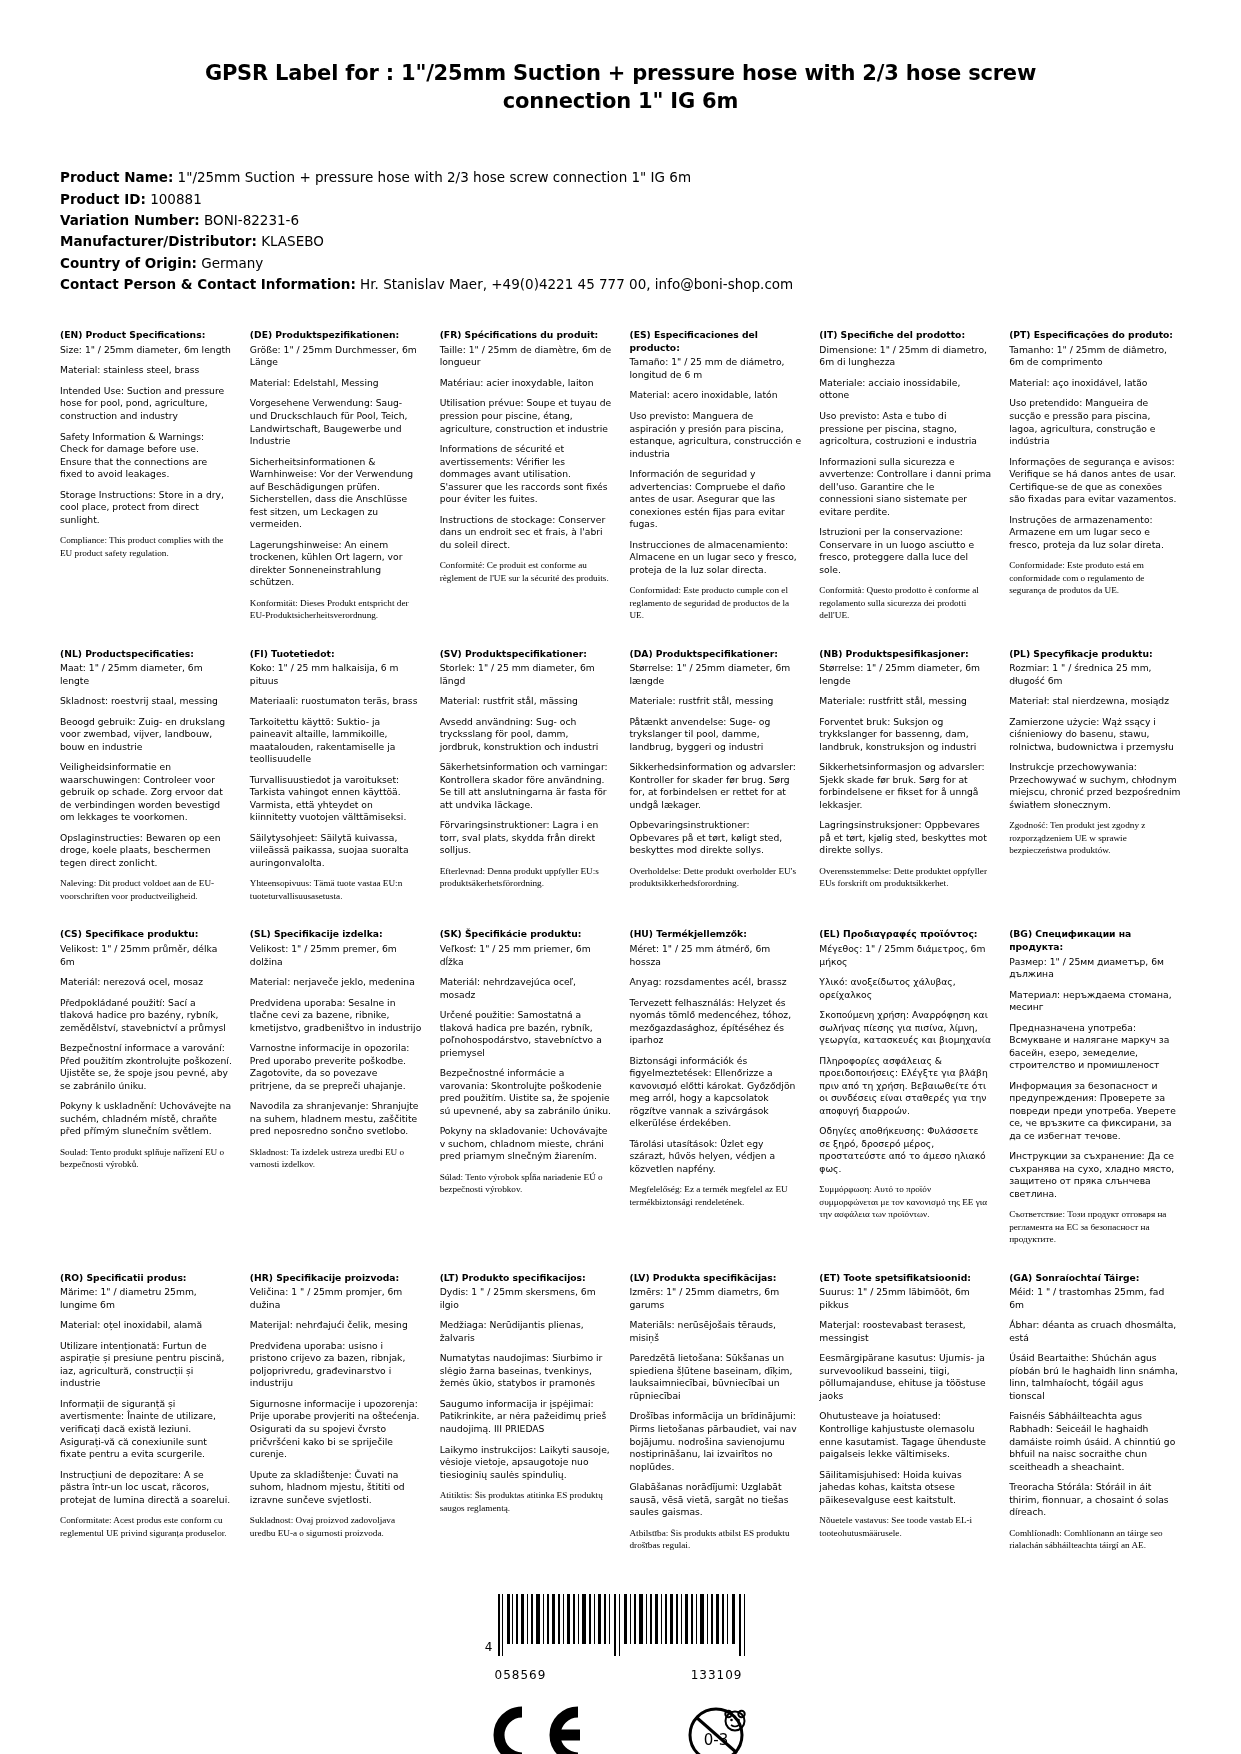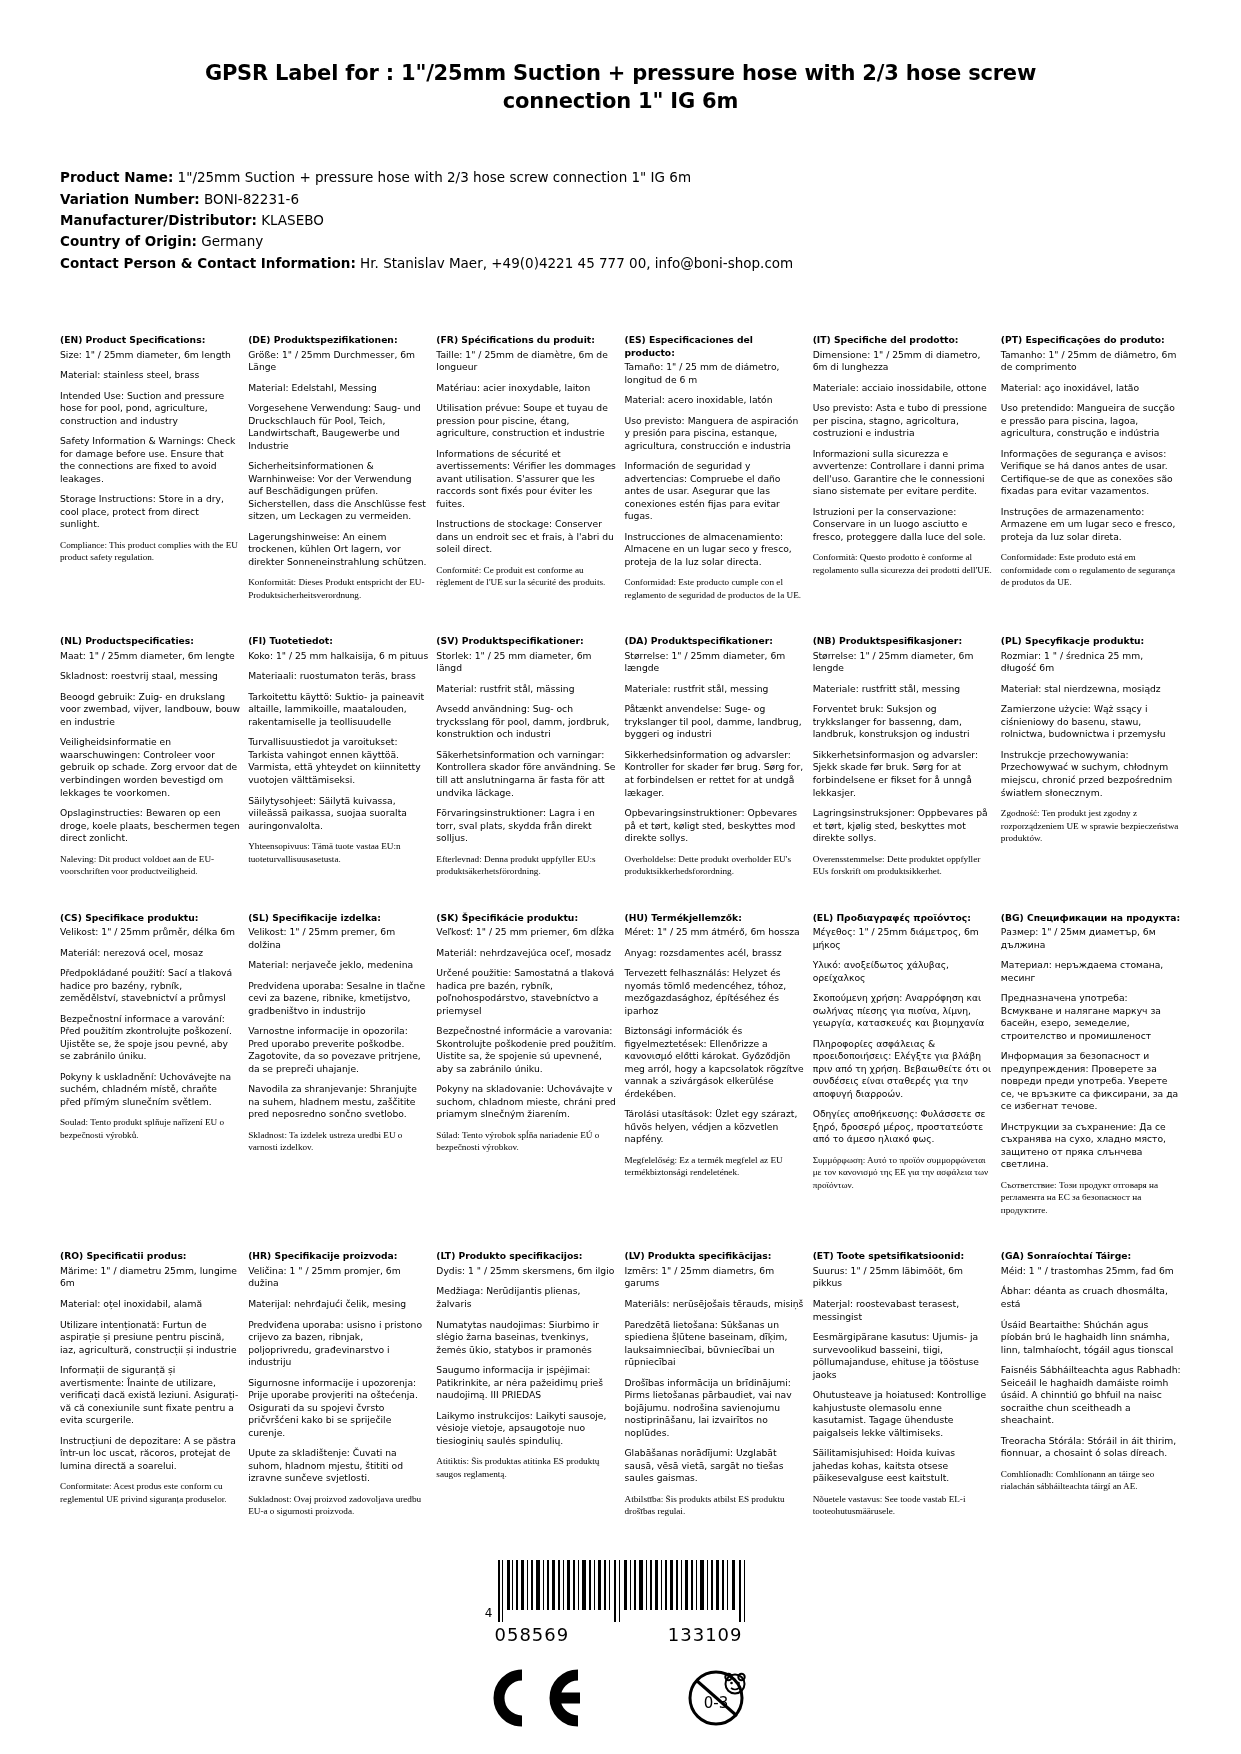--- a/index.html
+++ b/index.html
@@ -38,25 +38,24 @@
   .meta .row {
     white-space: nowrap;
   }
   .meta .lbl {
     font-weight: bold;
   }
   .meta .val {
     font-weight: normal;
   }
   .grid {
-    margin-top: 60px;
+    margin-top: 34px;
     display: grid;
     grid-template-columns: repeat(6, 1fr);
     column-gap: 18px;
-    gap: 8px;
   }
   .cell {
     font-size: 9.2px;
     line-height: 1.36;
     padding-bottom: 26px;
     word-wrap: break-word;
     overflow-wrap: break-word;
   }
   .cell .hd {
     font-weight: bold;
@@ -87,22 +86,22 @@
     font-family: "DejaVu Sans", sans-serif;
     padding: 0 4px 2px 0;
     align-self: flex-end;
   }
   .barcode-svg {
     display: block;
   }
   .barcode-nums {
     display: flex;
     width: 300px;
-    margin-top: 2px;
-    font-size: 18px;
+    margin-top: 12px;
+    font-size: 12px;
     letter-spacing: 1px;
   }
   .barcode-nums span.l {
     margin-left: 24px;
     margin-right: auto;
   }
   .barcode-nums span.r {
     margin-right: 28px;
   }
   .marks {
@@ -118,20 +117,24 @@
 <body>
 
 <div class="page">
 
   <div class="title">GPSR Label for : 1"/25mm Suction + pressure hose with 2/3 hose screw connection 1" IG 6m</div>
 
   <div class="meta">
     <div class="row">
       <span class="lbl">Product Name:</span>
       <span class="val">1"/25mm Suction + pressure hose with 2/3 hose screw connection 1" IG 6m</span>
+    </div>
+    <div class="row">
+      <span class="lbl">Product ID:</span>
+      <span class="val">100881</span>
     </div>
     <div class="row">
       <span class="lbl">Variation Number:</span>
       <span class="val">BONI-82231-6</span>
     </div>
     <div class="row">
       <span class="lbl">Manufacturer/Distributor:</span>
       <span class="val">KLASEBO</span>
     </div>
     <div class="row">

